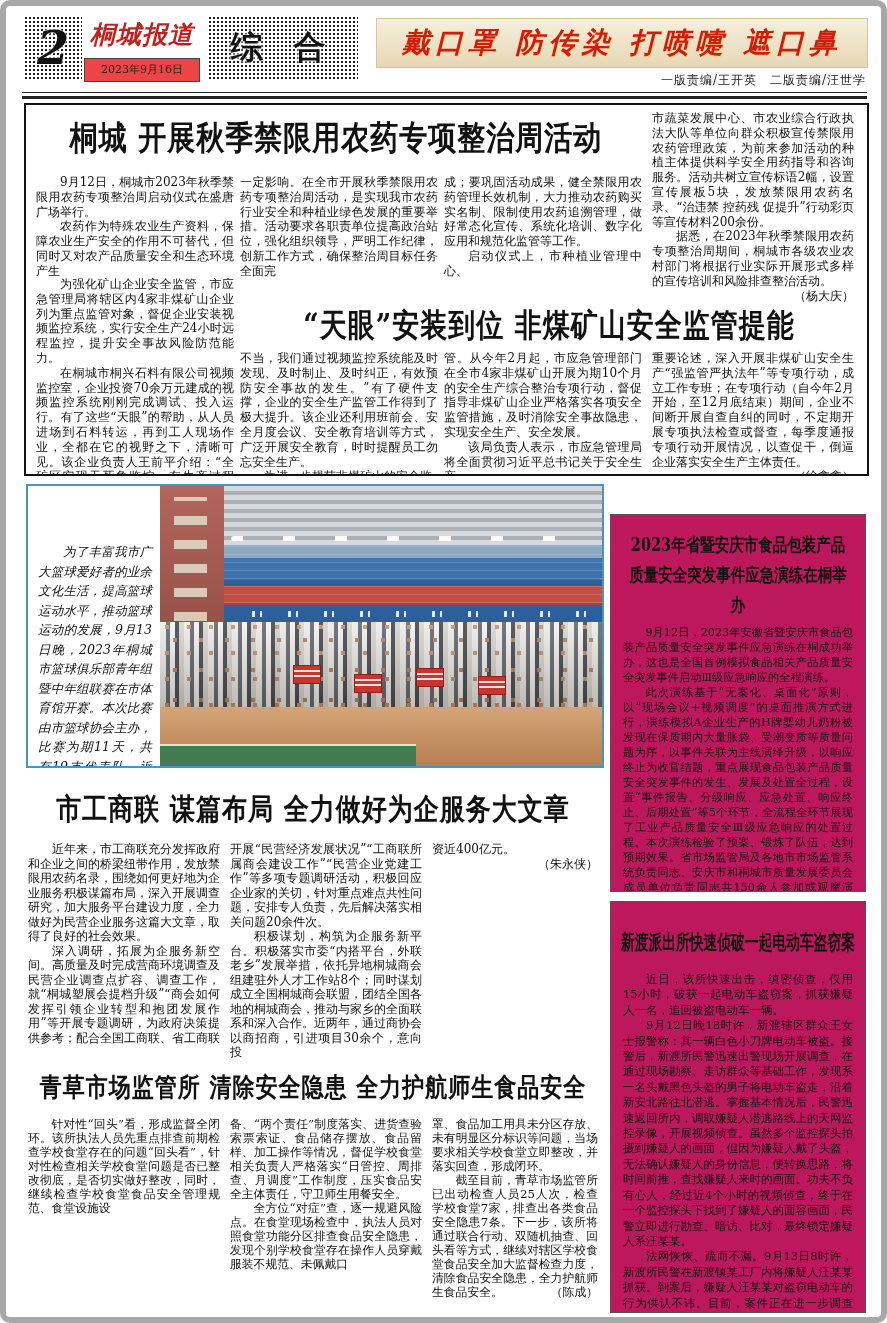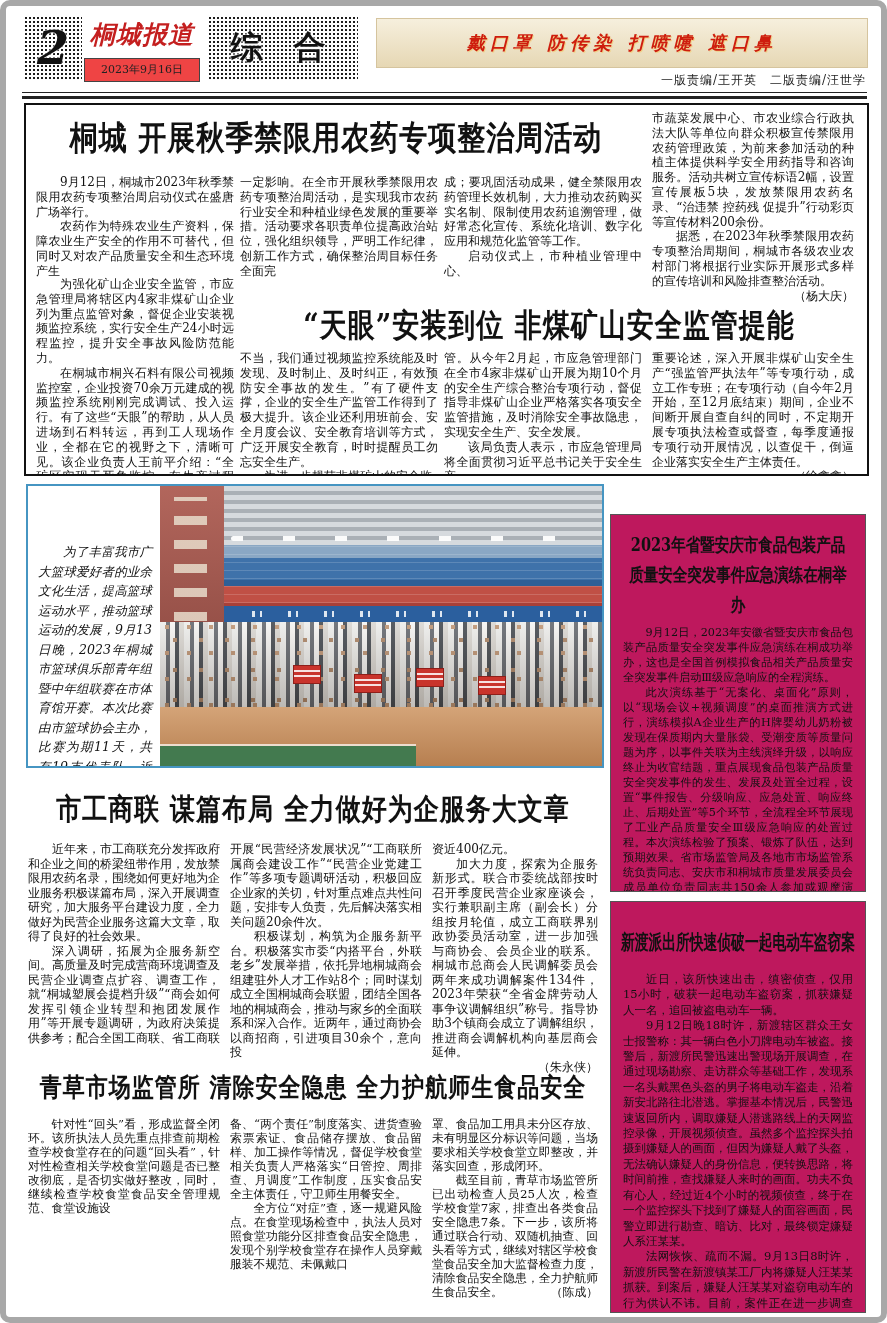--- a/index.html
+++ b/index.html
@@ -17,21 +17,21 @@
   .masthead{position:absolute;left:84px;top:12px;width:116px;height:46px;text-align:center;
     color:#c41f1f;font-weight:bold;font-style:italic;font-size:25px;line-height:46px;letter-spacing:1px;}
   .datebox{position:absolute;left:84px;top:58px;width:114px;height:22px;border:1px solid #444;
     font-size:11px;line-height:22px;text-align:center;color:#222;background:#ef4444;}
   .sectionbox{position:absolute;left:208px;top:16px;width:150px;height:64px;}
   .sectionbox span{position:absolute;left:0;right:0;top:10px;text-align:center;font-size:32px;font-weight:bold;
     font-family:"DejaVu Sans","Liberation Sans",sans-serif;letter-spacing:10px;text-shadow:0 0 3px #fff,0 0 3px #fff;}
   .sloganbox{position:absolute;left:376px;top:18px;width:490px;height:48px;
     background:linear-gradient(#f6efdd,#e6d7b4);border:1px solid #d5c49e;
     text-align:center;line-height:48px;}
-  .sloganbox span{color:#ce1d0e;font-weight:bold;font-style:italic;font-size:18px;letter-spacing:5px;
+  .sloganbox span{color:#ce1d0e;font-weight:bold;font-style:italic;font-size:28px;letter-spacing:5px;
     text-shadow:1px 1px 0 #f0d28a;}
   .editors{position:absolute;left:376px;top:72px;width:490px;text-align:right;font-size:12px;color:#222;letter-spacing:1px;}
   .rule-thin{position:absolute;left:22px;top:92px;width:845px;height:1px;background:#222;}
   .rule-thick{position:absolute;left:22px;top:96px;width:845px;height:3px;background:#222;}
 
   
   .col{position:absolute;text-align:justify;}
   .col p{margin:0;}
   .ind{text-indent:2em;}
   .byline{float:right;}
@@ -217,21 +217,20 @@
     <div class="col c-1">
       <p class="ind">近年来，市工商联充分发挥政府和企业之间的桥梁纽带作用，发放禁限用农药名录，围绕如何更好地为企业服务积极谋篇布局，深入开展调查研究，加大服务平台建设力度，全力做好为民营企业服务这篇大文章，取得了良好的社会效果。</p>
       <p class="ind">深入调研，拓展为企服务新空间。高质量及时完成营商环境调查及民营企业调查点扩容、调查工作，就“桐城塑展会提档升级”“商会如何发挥引领企业转型和抱团发展作用”等开展专题调研，为政府决策提供参考；配合全国工商联、省工商联</p>
     </div>
     <div class="col c-2">
       <p>开展“民营经济发展状况”“工商联所属商会建设工作”“民营企业党建工作”等多项专题调研活动，积极回应企业家的关切，针对重点难点共性问题，安排专人负责，先后解决落实相关问题20余件次。</p>
       <p class="ind">积极谋划，构筑为企服务新平台。积极落实市委“内搭平台，外联老乡”发展举措，依托异地桐城商会组建驻外人才工作站8个；同时谋划成立全国桐城商会联盟，团结全国各地的桐城商会，推动与家乡的全面联系和深入合作。近两年，通过商协会以商招商，引进项目30余个，意向投</p>
     </div>
     <div class="col c-3">
       <p>资近400亿元。</p>
-      <p class="ind">加大力度，探索为企服务新形式。联合市委统战部按时召开季度民营企业家座谈会，实行兼职副主席（副会长）分组按月轮值，成立工商联界别政协委员活动室，进一步加强与商协会、会员企业的联系。桐城市总商会人民调解委员会两年来成功调解案件134件，2023年荣获“全省金牌劳动人事争议调解组织”称号。指导协助3个镇商会成立了调解组织，推进商会调解机构向基层商会延伸。</p>
       <p class="byline-line">（朱永侠）</p>
     </div>
   </div>
 
   <div class="artblock art4">
     <div class="headline t4">青草市场监管所 清除安全隐患 全力护航师生食品安全</div>
     <div class="col c-1">
       <p class="ind">针对性“回头”看，形成监督全闭环。该所执法人员先重点排查前期检查学校食堂存在的问题“回头看”，针对性检查相关学校食堂问题是否已整改彻底，是否切实做好整改，同时，继续检查学校食堂食品安全管理规范、食堂设施设</p>
     </div>
     <div class="col c-2">

